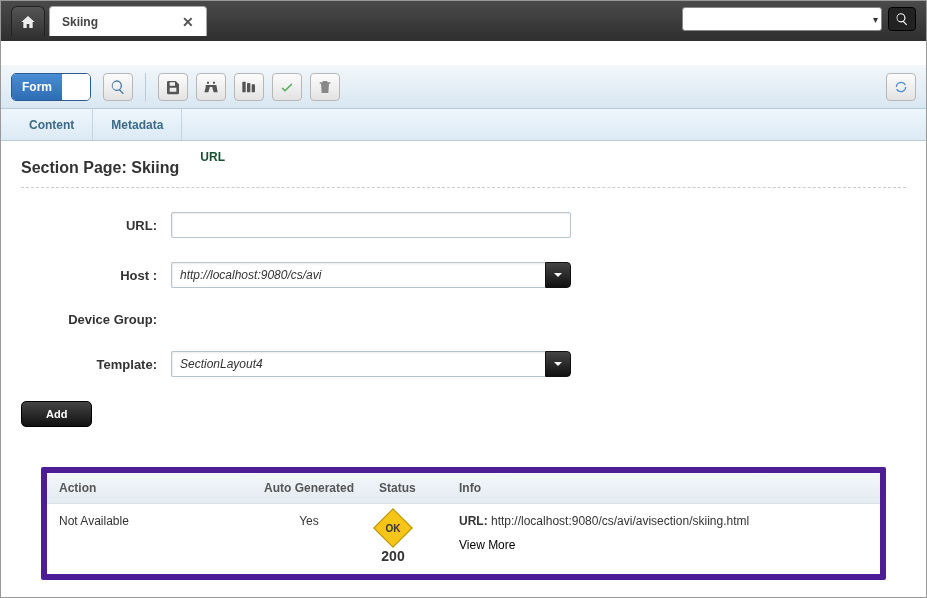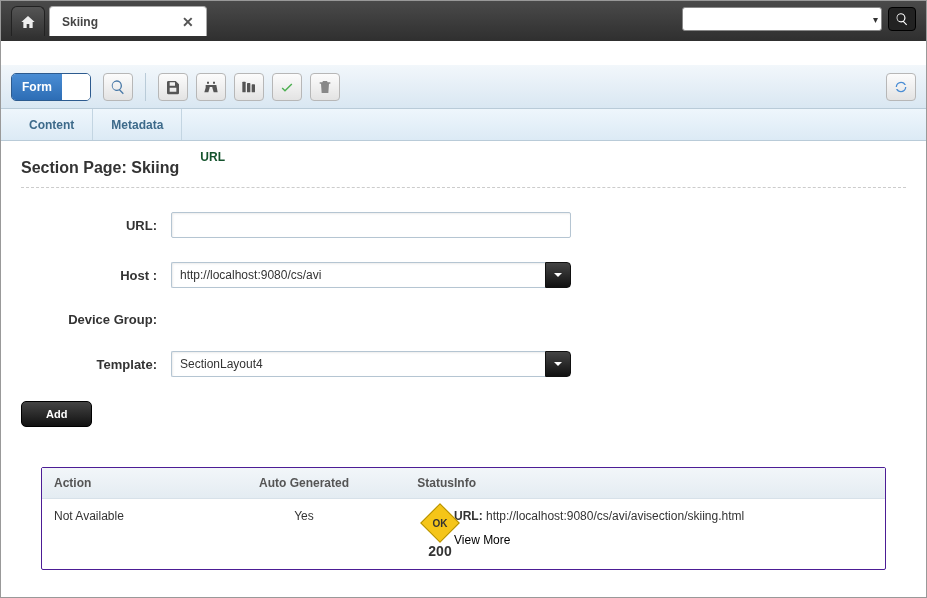--- a/index.html
+++ b/index.html
@@ -34,32 +34,32 @@
 .subtab.active { background:#a7d2e8; color:#14532d;margin-top:48px; }
 
 
 .content { padding: 18px 20px; }
 .page-title { font-size:16px; font-weight:bold; color:#333; margin-bottom:10px; }
 .dashed { border:none; border-top:1px dashed #ccc; margin-bottom:24px; }
 .form-row { display:flex; align-items:center; margin-bottom:24px; }
 .form-row label { width:150px; text-align:right; padding-right:14px; font-weight:bold; color:#333; font-size:13px; }
 .text-input { width:400px; height:26px; border:1px solid #b5c5d2; border-radius:2px; padding: 0 6px; font-size:12px; box-shadow: inset 1px 1px 2px rgba(0,0,0,0.08); }
 .select-wrap { display:flex; width:400px; }
-.select-display { flex:1; height:26px; border:1px solid #b5c5d2; border-right:none; border-radius:2px 0 0 2px; padding: 0 8px; display:flex; align-items:center; font-size:12px; background:#fff; box-shadow: inset 1px 1px 2px rgba(0,0,0,0.08); }
+.select-display { flex:1; height:26px; border:1px solid #b5c5d2; border-right:none; border-radius:2px 0 0 2px; padding: 0 8px; display:flex; align-items:center; font-size:12px; background:#fff; box-shadow: inset 1px 1px 2px rgba(0,0,0,0.08); font-style: italic; }
 .select-btn { width:26px; height:26px; background: linear-gradient(#444,#111); border:1px solid #111; border-radius:0 4px 4px 0; display:flex; align-items:center; justify-content:center; cursor:pointer; }
 .select-btn svg { fill:#fff; width:10px; height:10px; }
 .add-btn { background: linear-gradient(#444,#111); color:#fff; font-weight:bold; font-size:11px; padding:6px 24px; border:1px solid #000; border-radius:5px; cursor:pointer; }
 
 
-.results { margin: 40px 20px 0 20px; border:1px solid #4c1d95; border-radius:2px; }
+.results { margin: 40px 20px 0 20px; border:6px solid #4c1d95; border-radius:2px; }
 .results-header { background: linear-gradient(#f2f6f9,#e4ecf2); display:flex; padding:8px 12px; font-weight:bold; color:#555; font-size:12px; border-bottom:1px solid #d7e1e9; }
 .results-row { display:flex; padding:10px 12px; font-size:12px; align-items:flex-start; }
 .col-action { width:180px; }
 .col-auto { width:140px; text-align:center; }
-.col-status { width:80px; text-align:right; }
+.col-status { width:80px; text-align:left; }
 .col-info { flex:1; }
 .status-badge { display:inline-flex; flex-direction:column; align-items:center; gap:2px; }
 .diamond { width:28px; height:28px; background:#f5c518; transform:rotate(45deg); border:1px solid #b28f00; display:flex; align-items:center; justify-content:center; }
 .diamond span { transform:rotate(-45deg); font-weight:bold; font-size:10px; color:#333; }
 .status-code { font-weight:bold; font-size:14px; margin-top:4px; }
 .info-url-label { font-weight:bold; }
 .view-more { color:#000000; cursor:pointer; display:inline-block; margin-top:10px; }
 </style>
 </head>
 <body>

